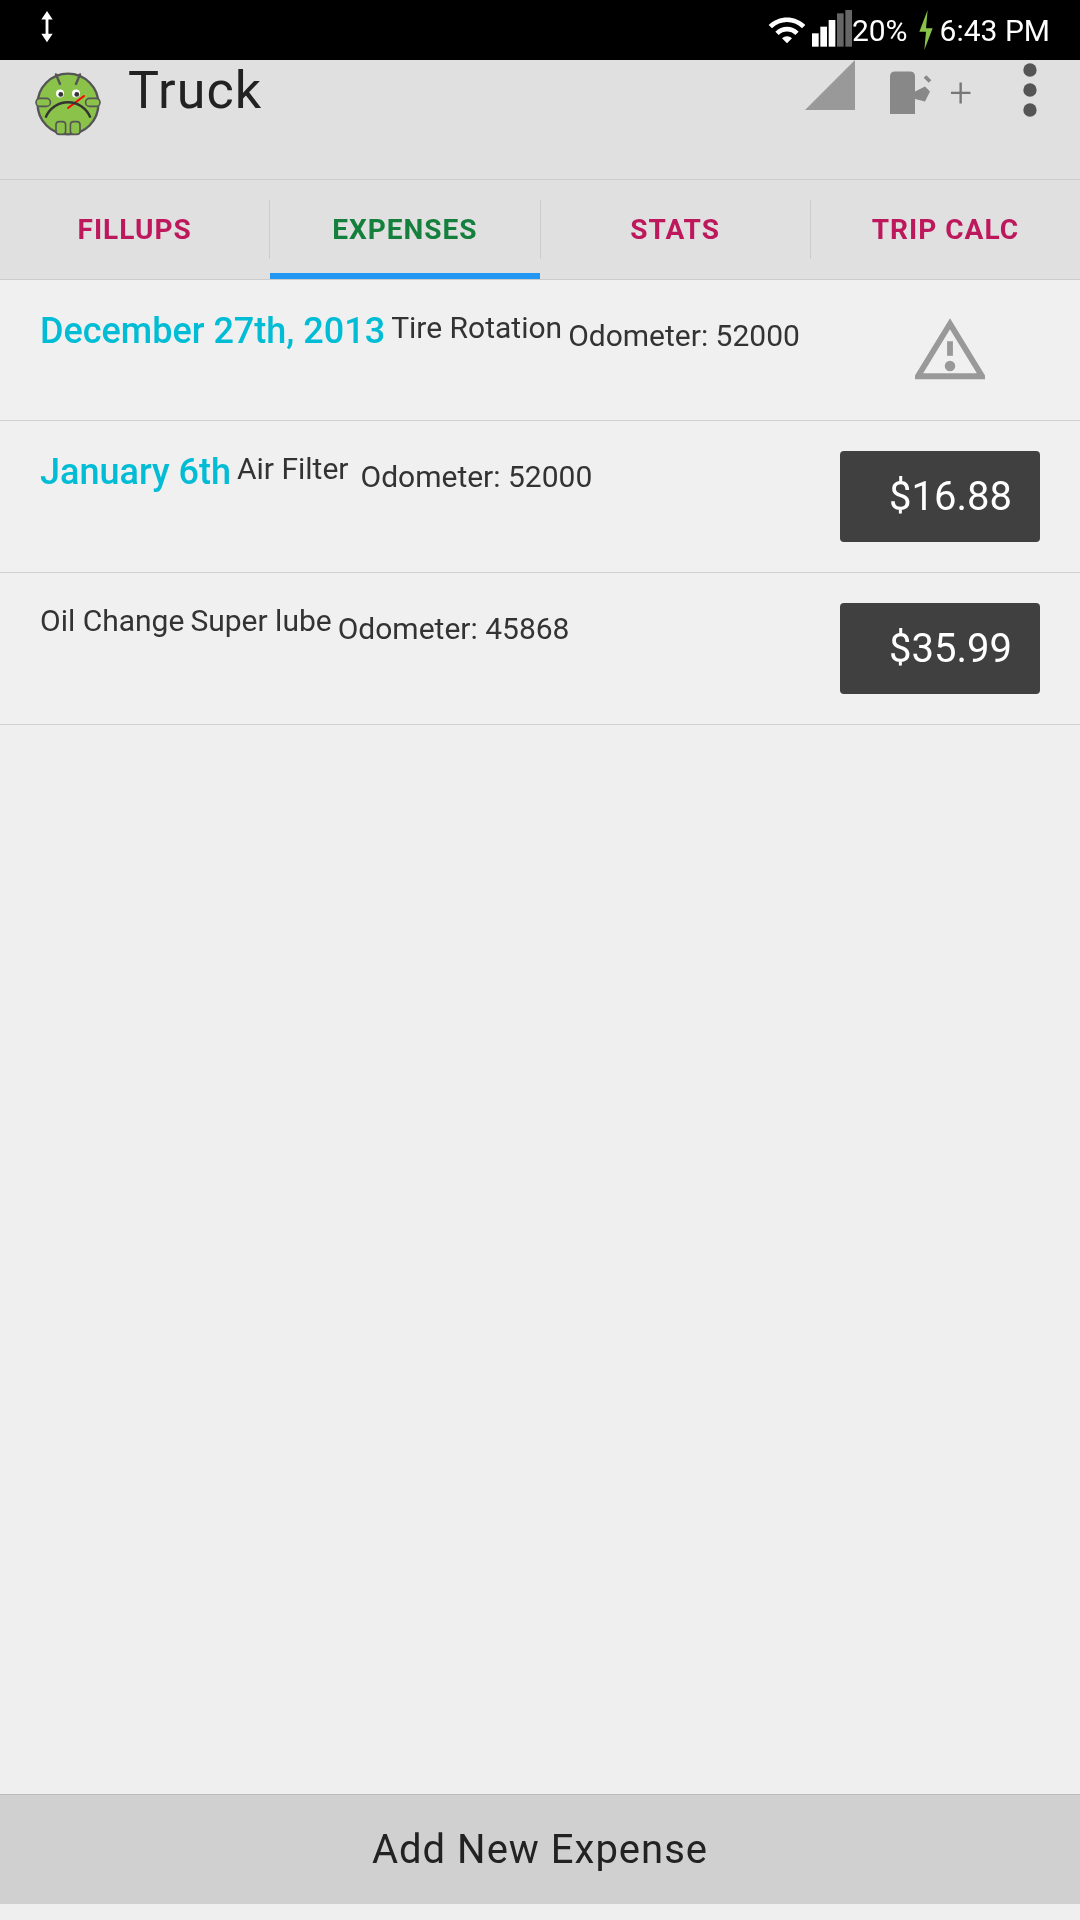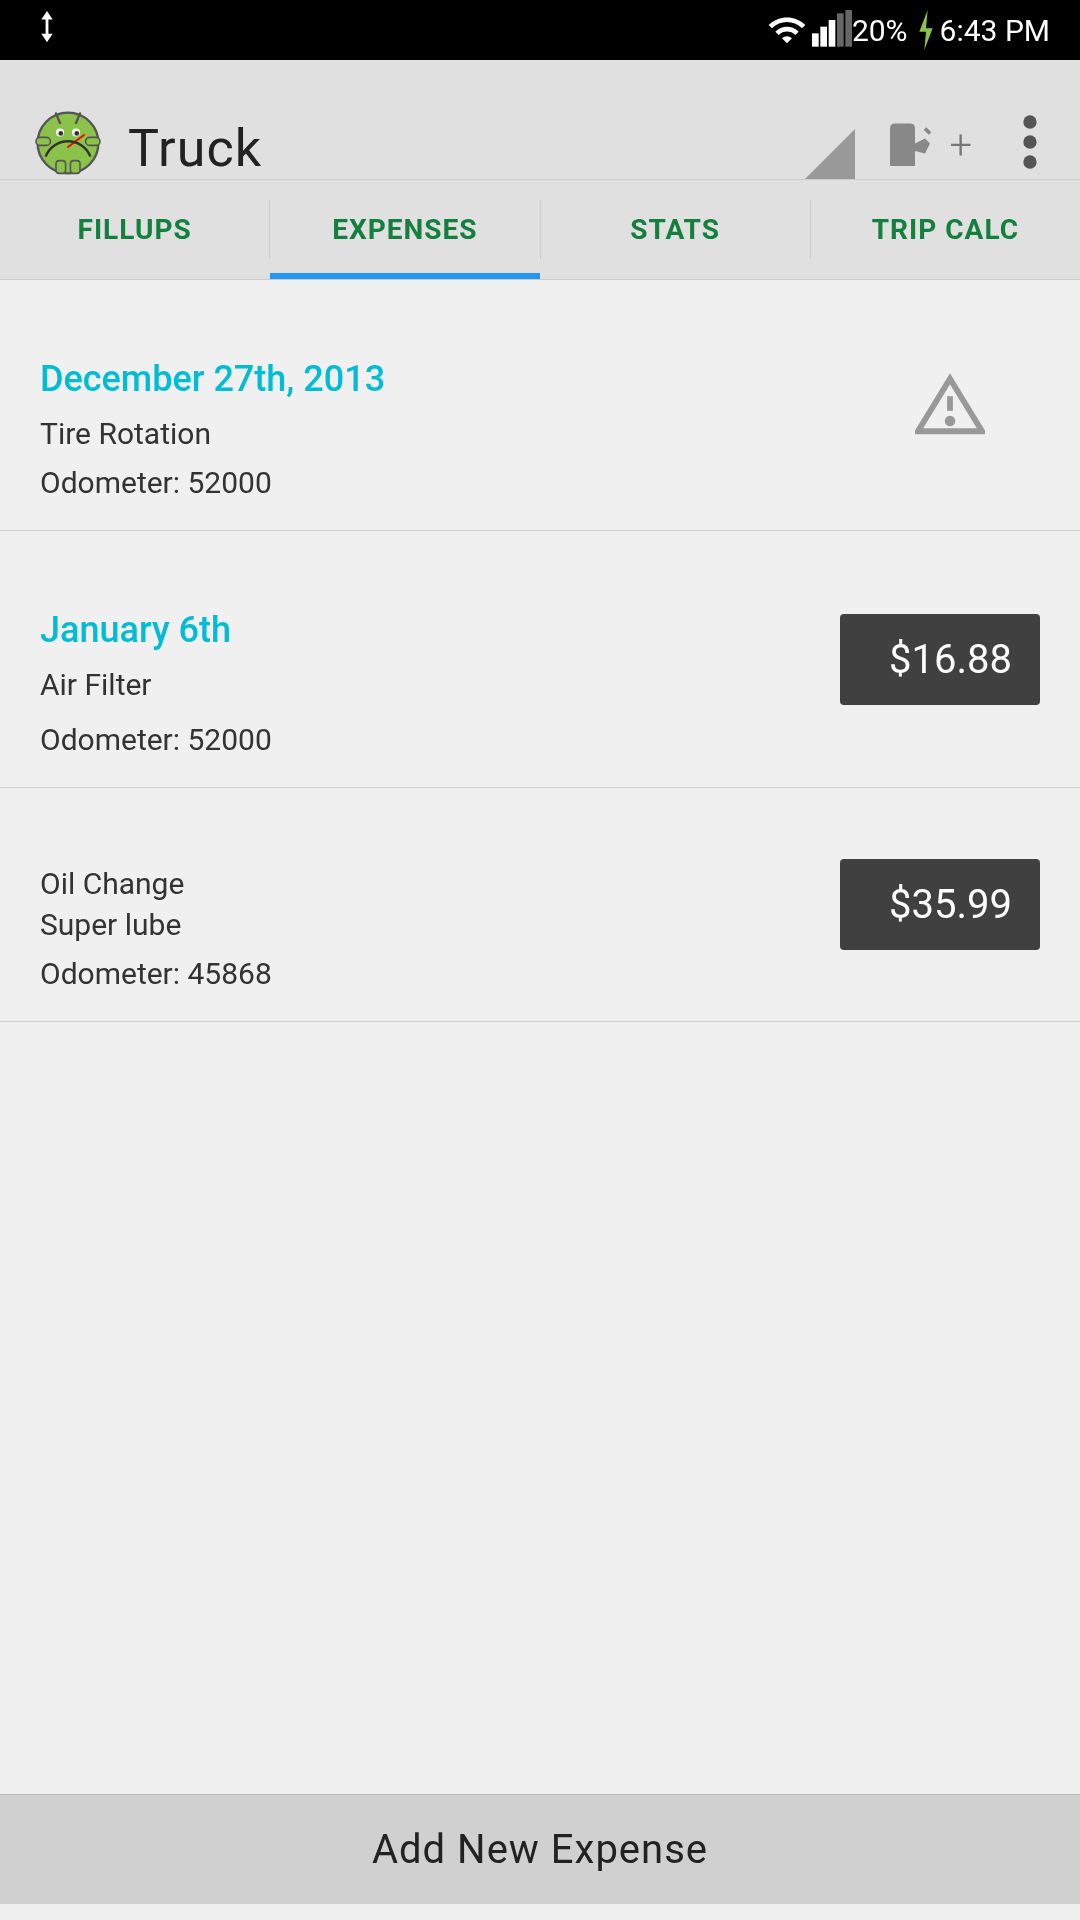--- a/index.html
+++ b/index.html
@@ -32,21 +32,21 @@
       color: #fff;
       font-size: 30px;
       font-weight: 400;
     }
 
     
     .app-bar {
       background: #e0e0e0;
       height: 120px;
       display: flex;
-      align-items: flex-end;
+      align-items: flex-start;
       padding: 0 28px;
       gap: 20px;
       border-bottom: 1px solid #ccc;
     }
 
     .app-logo {
       width: 80px;
       height: 80px;
     }
 
@@ -88,21 +88,21 @@
       border-bottom: 1px solid #ccc;
     }
 
     .tab {
       flex: 1;
       display: flex;
       align-items: center;
       justify-content: center;
       font-size: 28px;
       font-weight: 700;
-      color: #15803d;
+      color: #be185d;
       cursor: pointer;
       letter-spacing: 1px;
       position: relative;
     }
 
     .tab.active {
       color: #15803d;
     }
 
     .tab.active::after {
@@ -136,23 +136,22 @@
       border-bottom: 1px solid #d0d0d0;
       padding: 30px 40px;
       display: flex;
       align-items: stretch;
       justify-content: space-between;
     }
 
     .expense-left {
       flex: 1;
       display: flex;
-      flex-direction: column;
+      flex-direction: row;
       gap: 6px;
-      margin-top: 48px;
     }
 
     .expense-date {
       font-size: 36px;
       font-weight: 500;
       color: #00BCD4;
       margin-bottom: 10px;
     }
 
     .expense-name {

